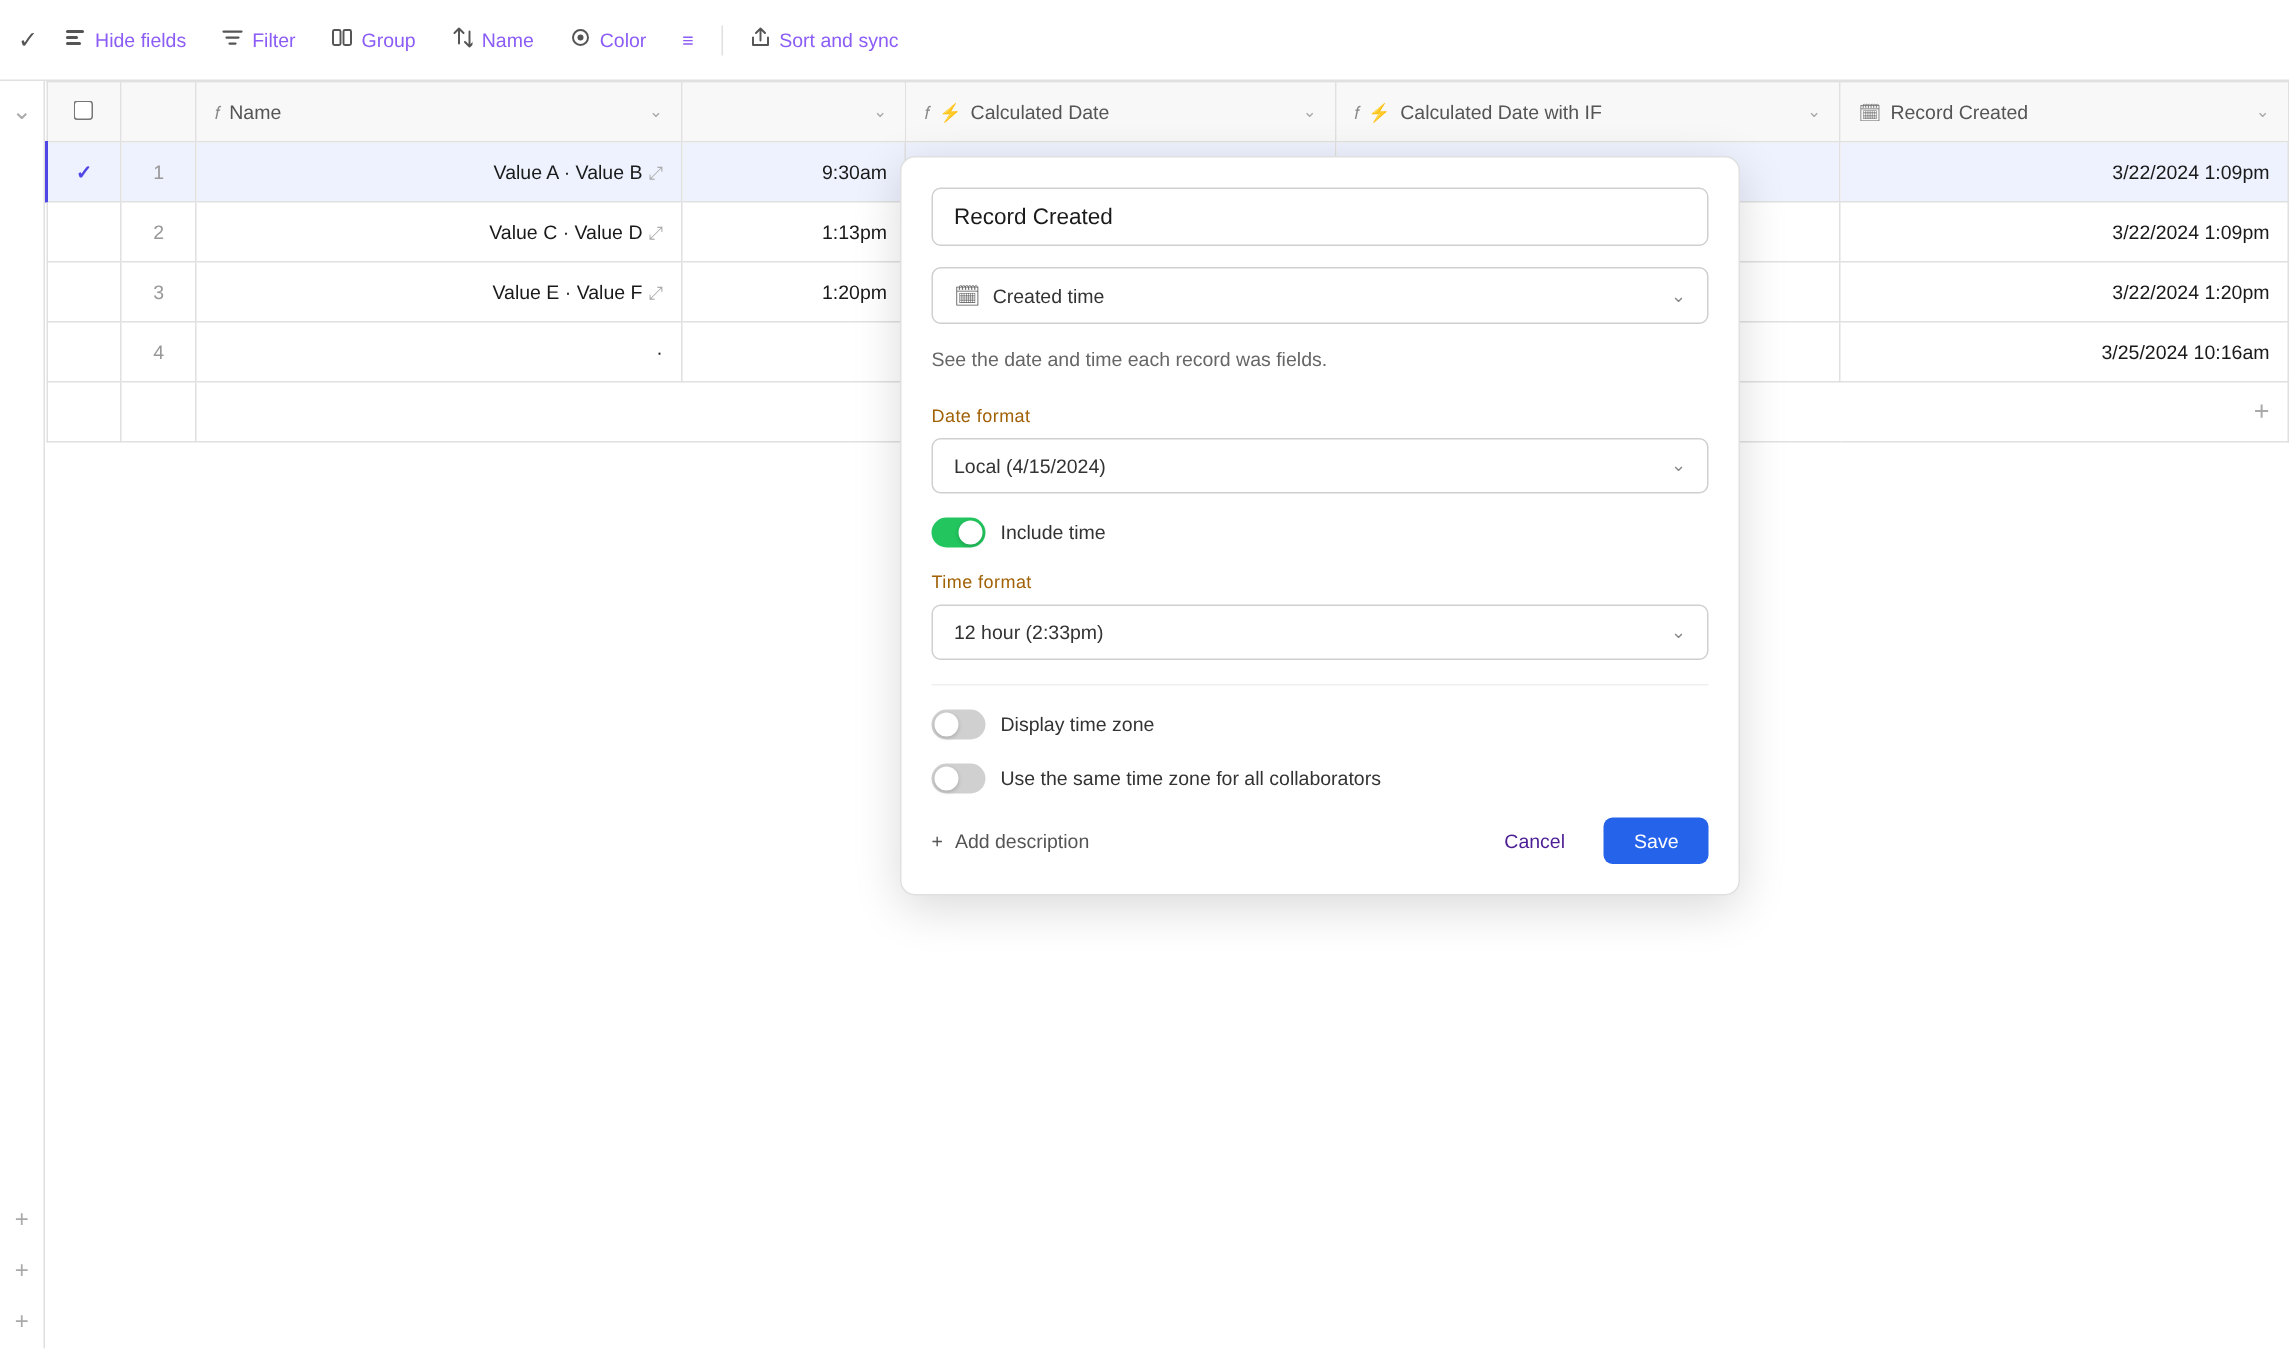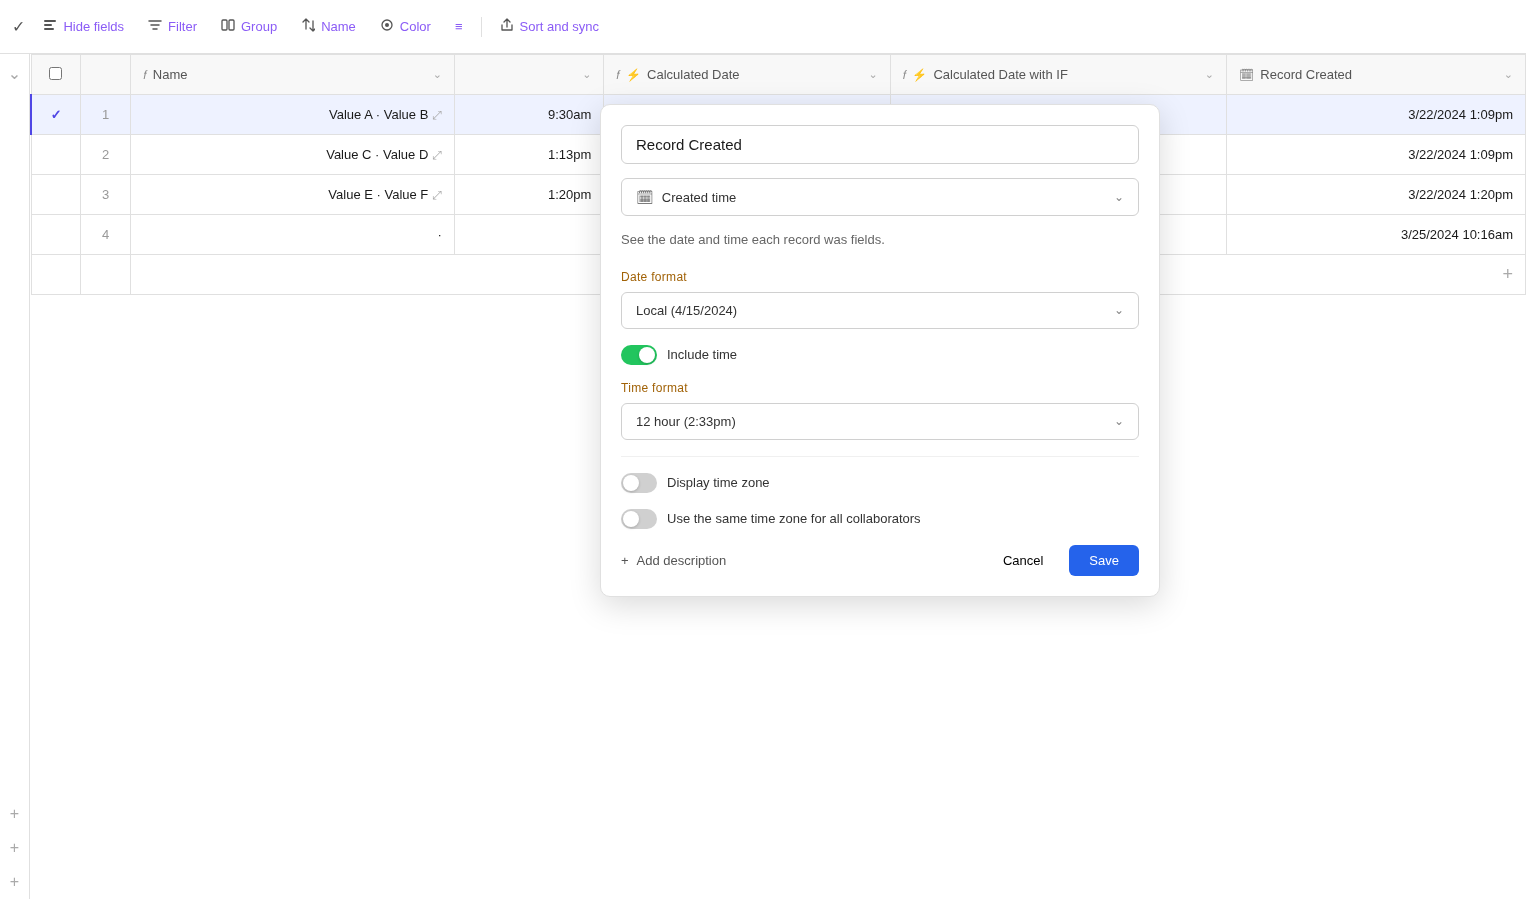--- a/index.html
+++ b/index.html
@@ -137,21 +137,21 @@
       display: flex; align-items: center; justify-content: space-between;
       margin-top: 4px;
     }
     .add-desc-btn {
       display: flex; align-items: center; gap: 6px;
       font-size: 13px; color: #555; cursor: pointer; background: none; border: none; padding: 0;
     }
     .footer-actions { display: flex; gap: 10px; }
     .cancel-btn {
       padding: 8px 16px; border-radius: 6px; border: none; background: transparent;
-      font-size: 13px; color: #000000; cursor: pointer;
+      font-size: 13px; color: #4c1d95; cursor: pointer;
     }
     .save-btn {
       padding: 8px 20px; border-radius: 6px; border: none; background: #2563eb;
       font-size: 13px; color: #fff; cursor: pointer; font-weight: 500;
     }
 
     .chevron { font-size: 12px; color: #888; }
   </style>
 </head>
 <body>

